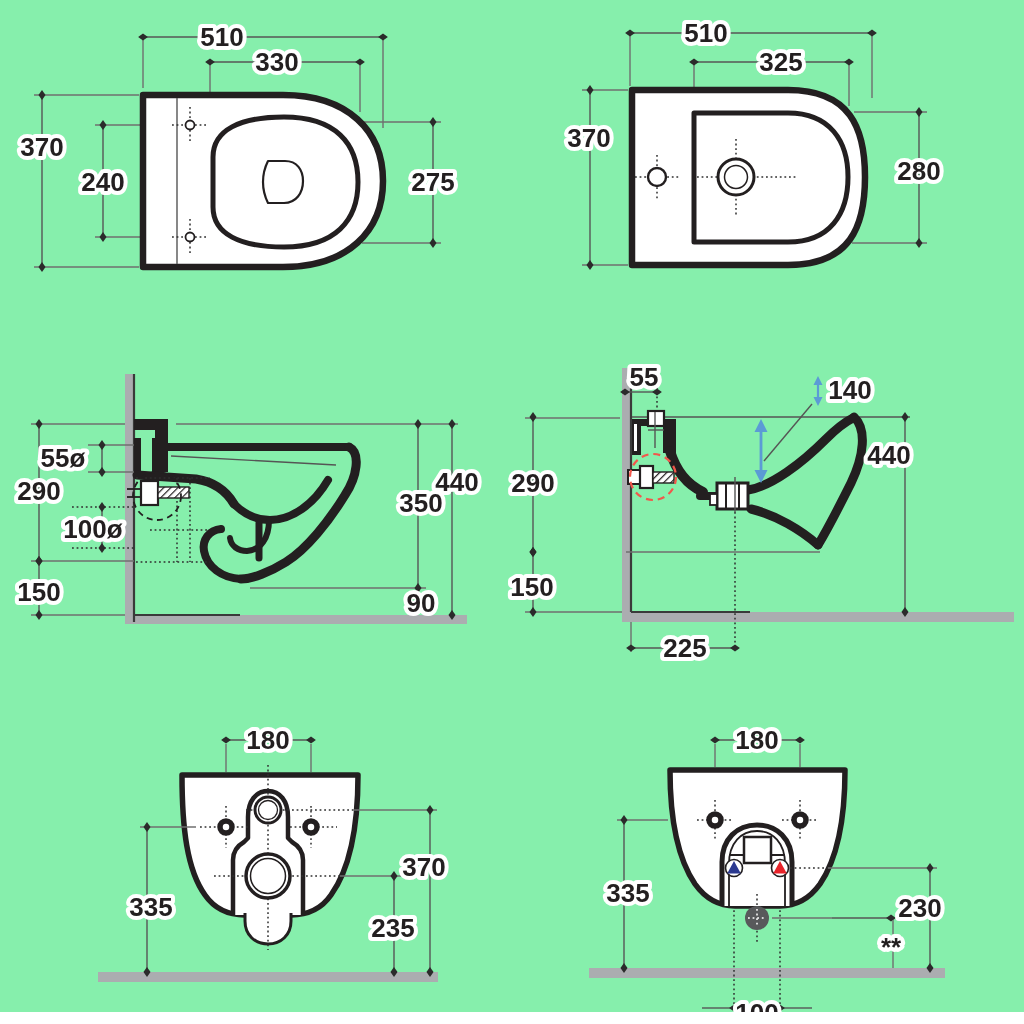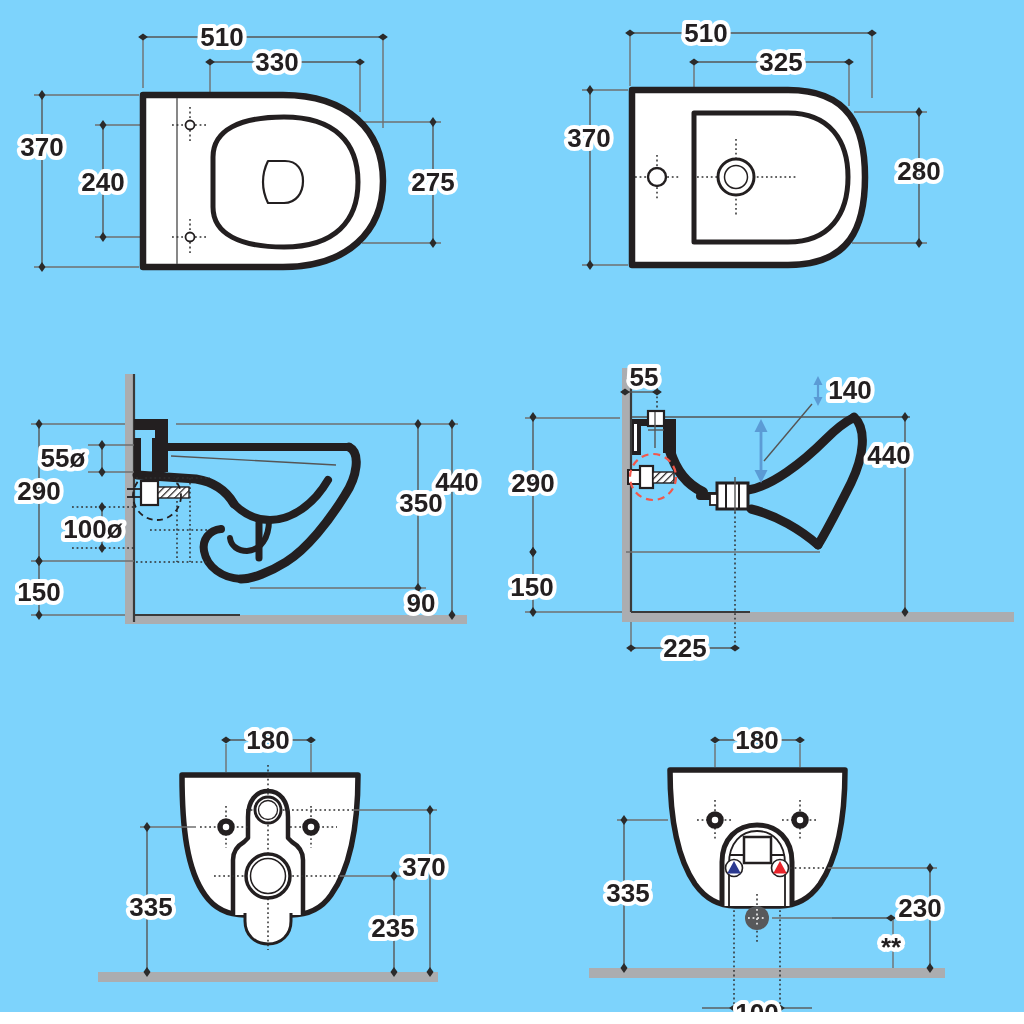--- a/index.html
+++ b/index.html
@@ -1,16 +1,16 @@
 <!DOCTYPE html>
 <html><head>
 <meta charset="utf-8">
 <style>
   html,body{margin:0;padding:0;background:#fff;}
-  .canvas{position:relative;width:1024px;height:1012px;background:#7dd3fc;overflow:hidden;}
+  .canvas{position:relative;width:1024px;height:1012px;background:#86efac;overflow:hidden;}
   .sheet{position:absolute;left:0;top:0;}
   .outline{fill:#fff;stroke:#231f20;stroke-width:6.5;stroke-linejoin:round;}
   .o55{fill:#fff;stroke:#231f20;stroke-width:5.5;stroke-linejoin:round;}
   .inner{fill:none;stroke:#231f20;stroke-width:5;stroke-linejoin:round;}
   .mid{fill:none;stroke:#231f20;stroke-width:2.2;stroke-linejoin:round;}
   .sh{fill:none;stroke:#231f20;stroke-linecap:round;stroke-linejoin:round;}
   .blk{fill:#231f20;stroke:none;}
   .ext{stroke:#6f6f6f;stroke-width:1.4;fill:none;}
   .dim{stroke:#565656;stroke-width:1.4;fill:none;marker-start:url(#dmd);marker-end:url(#dmd);}
   .dot{stroke:#2f2f2f;stroke-width:1.5;stroke-dasharray:1.8 2.8;fill:none;}

